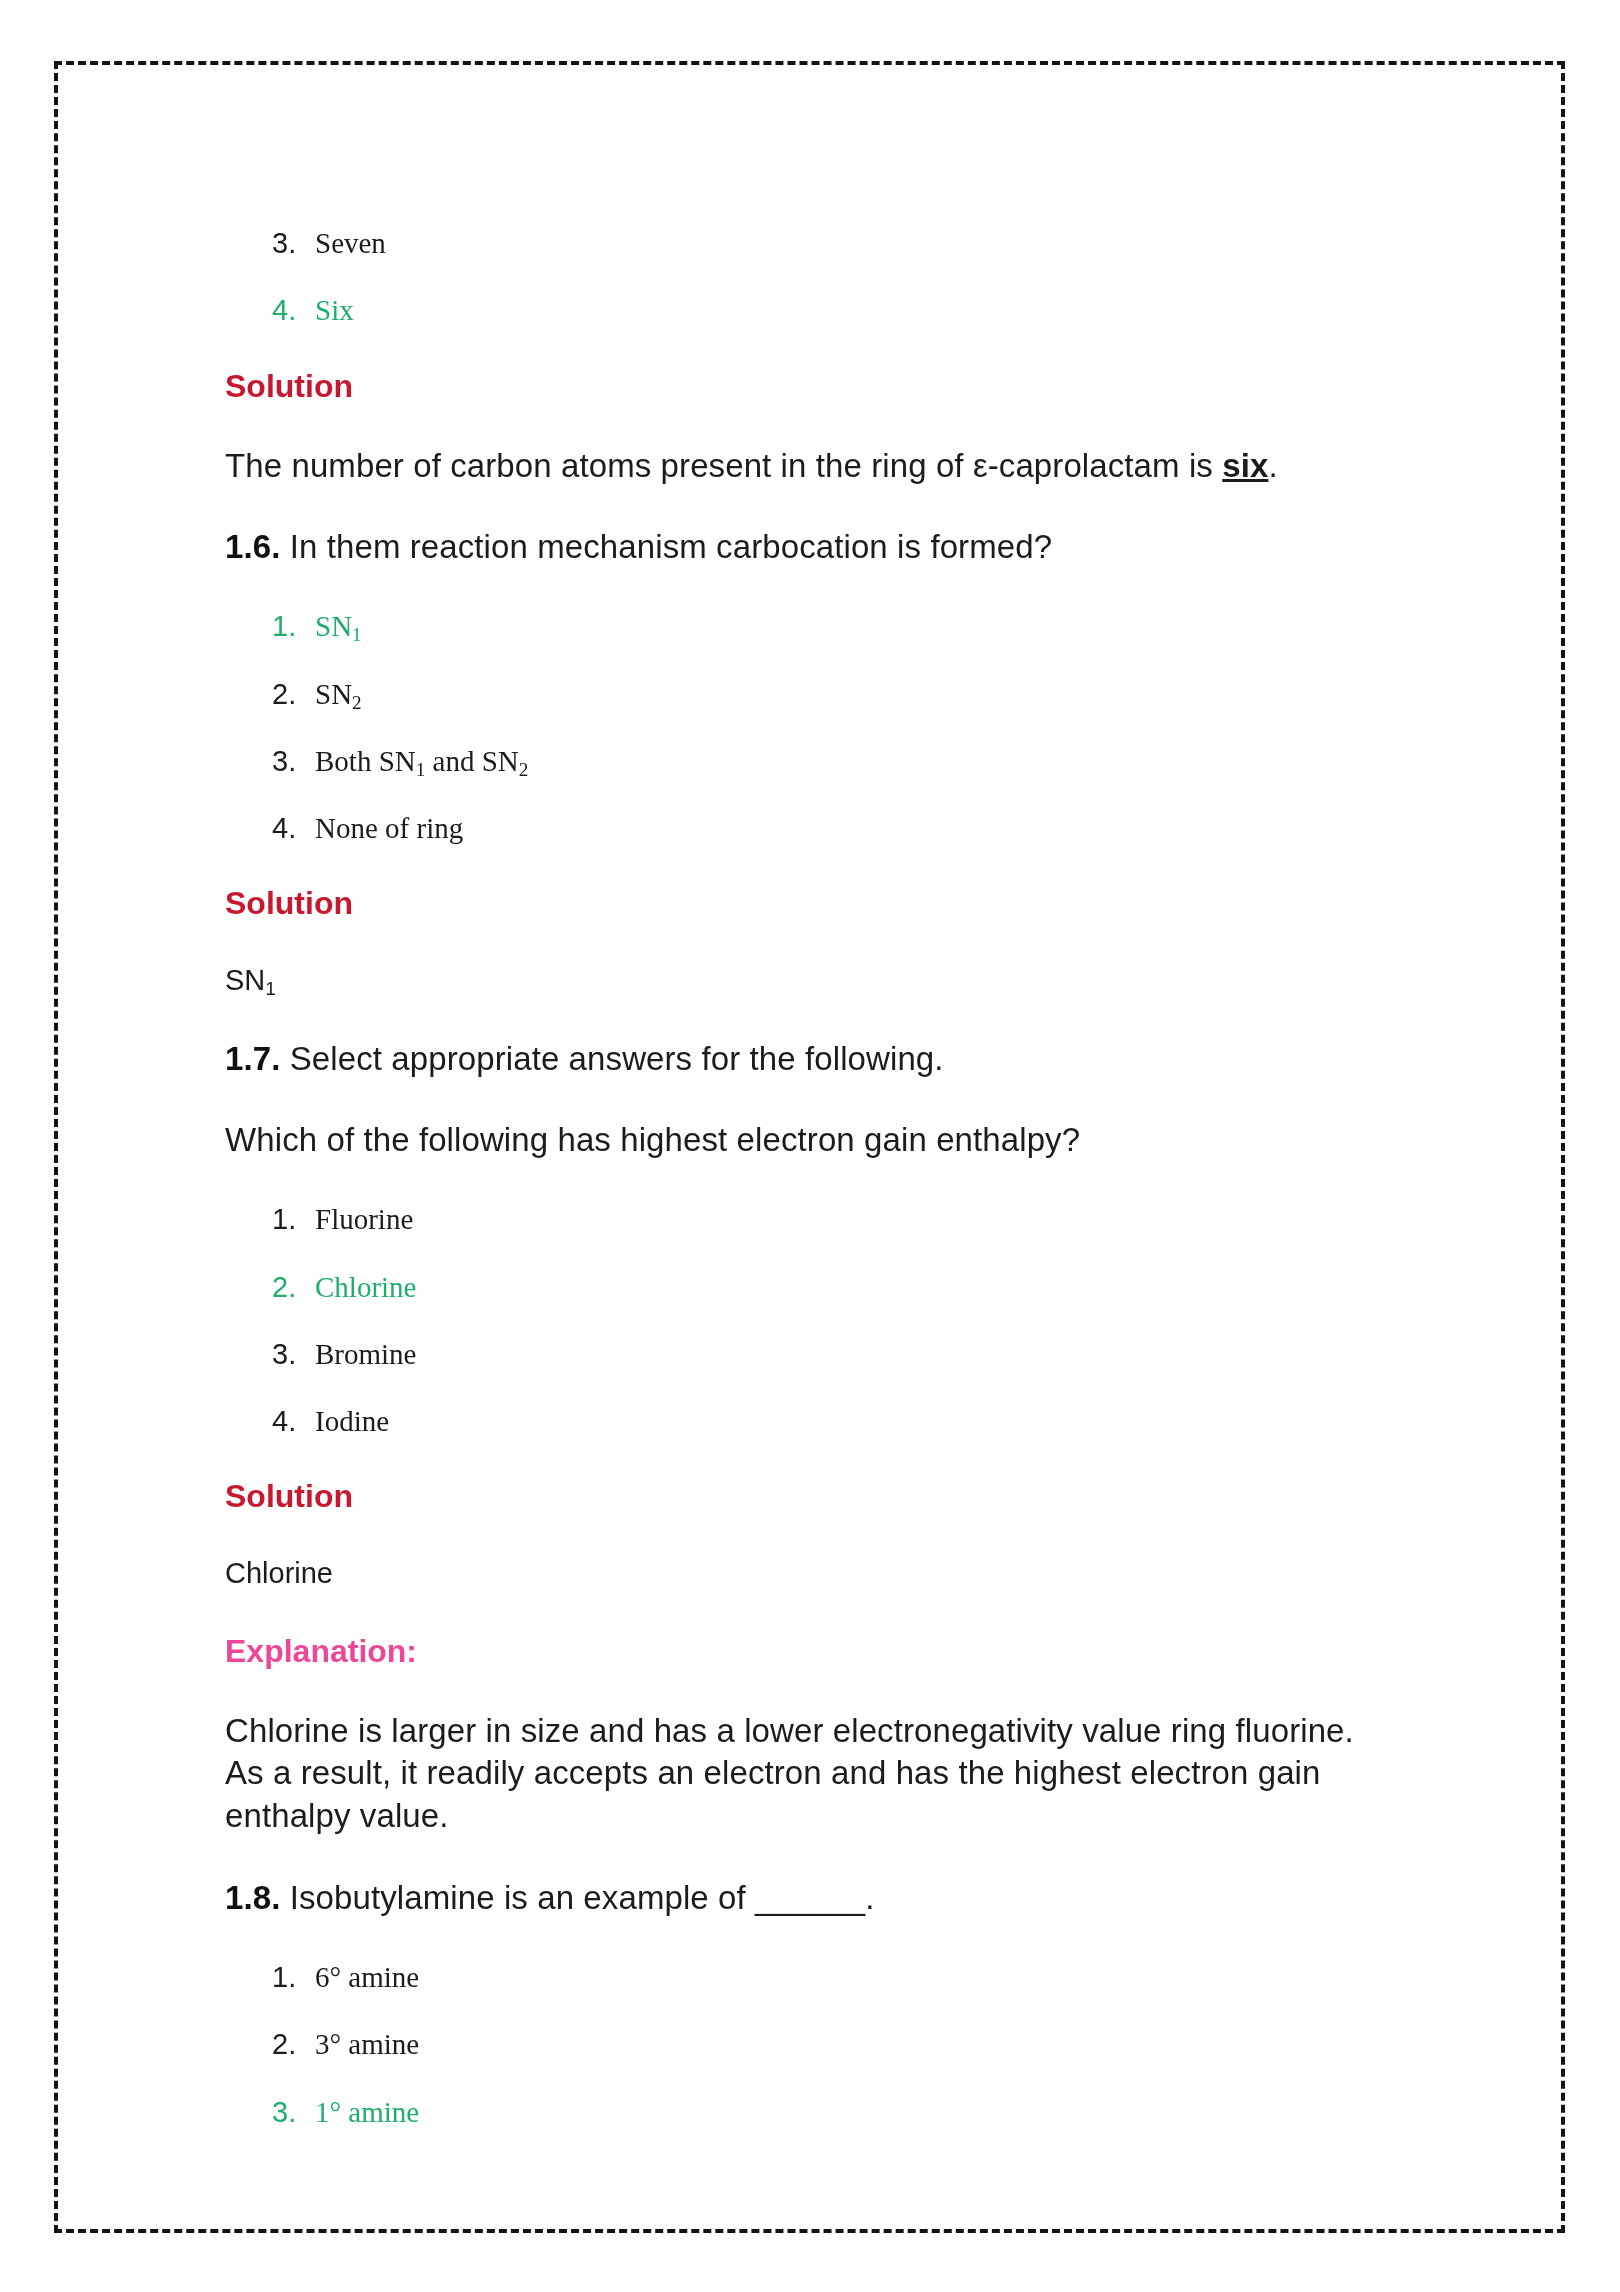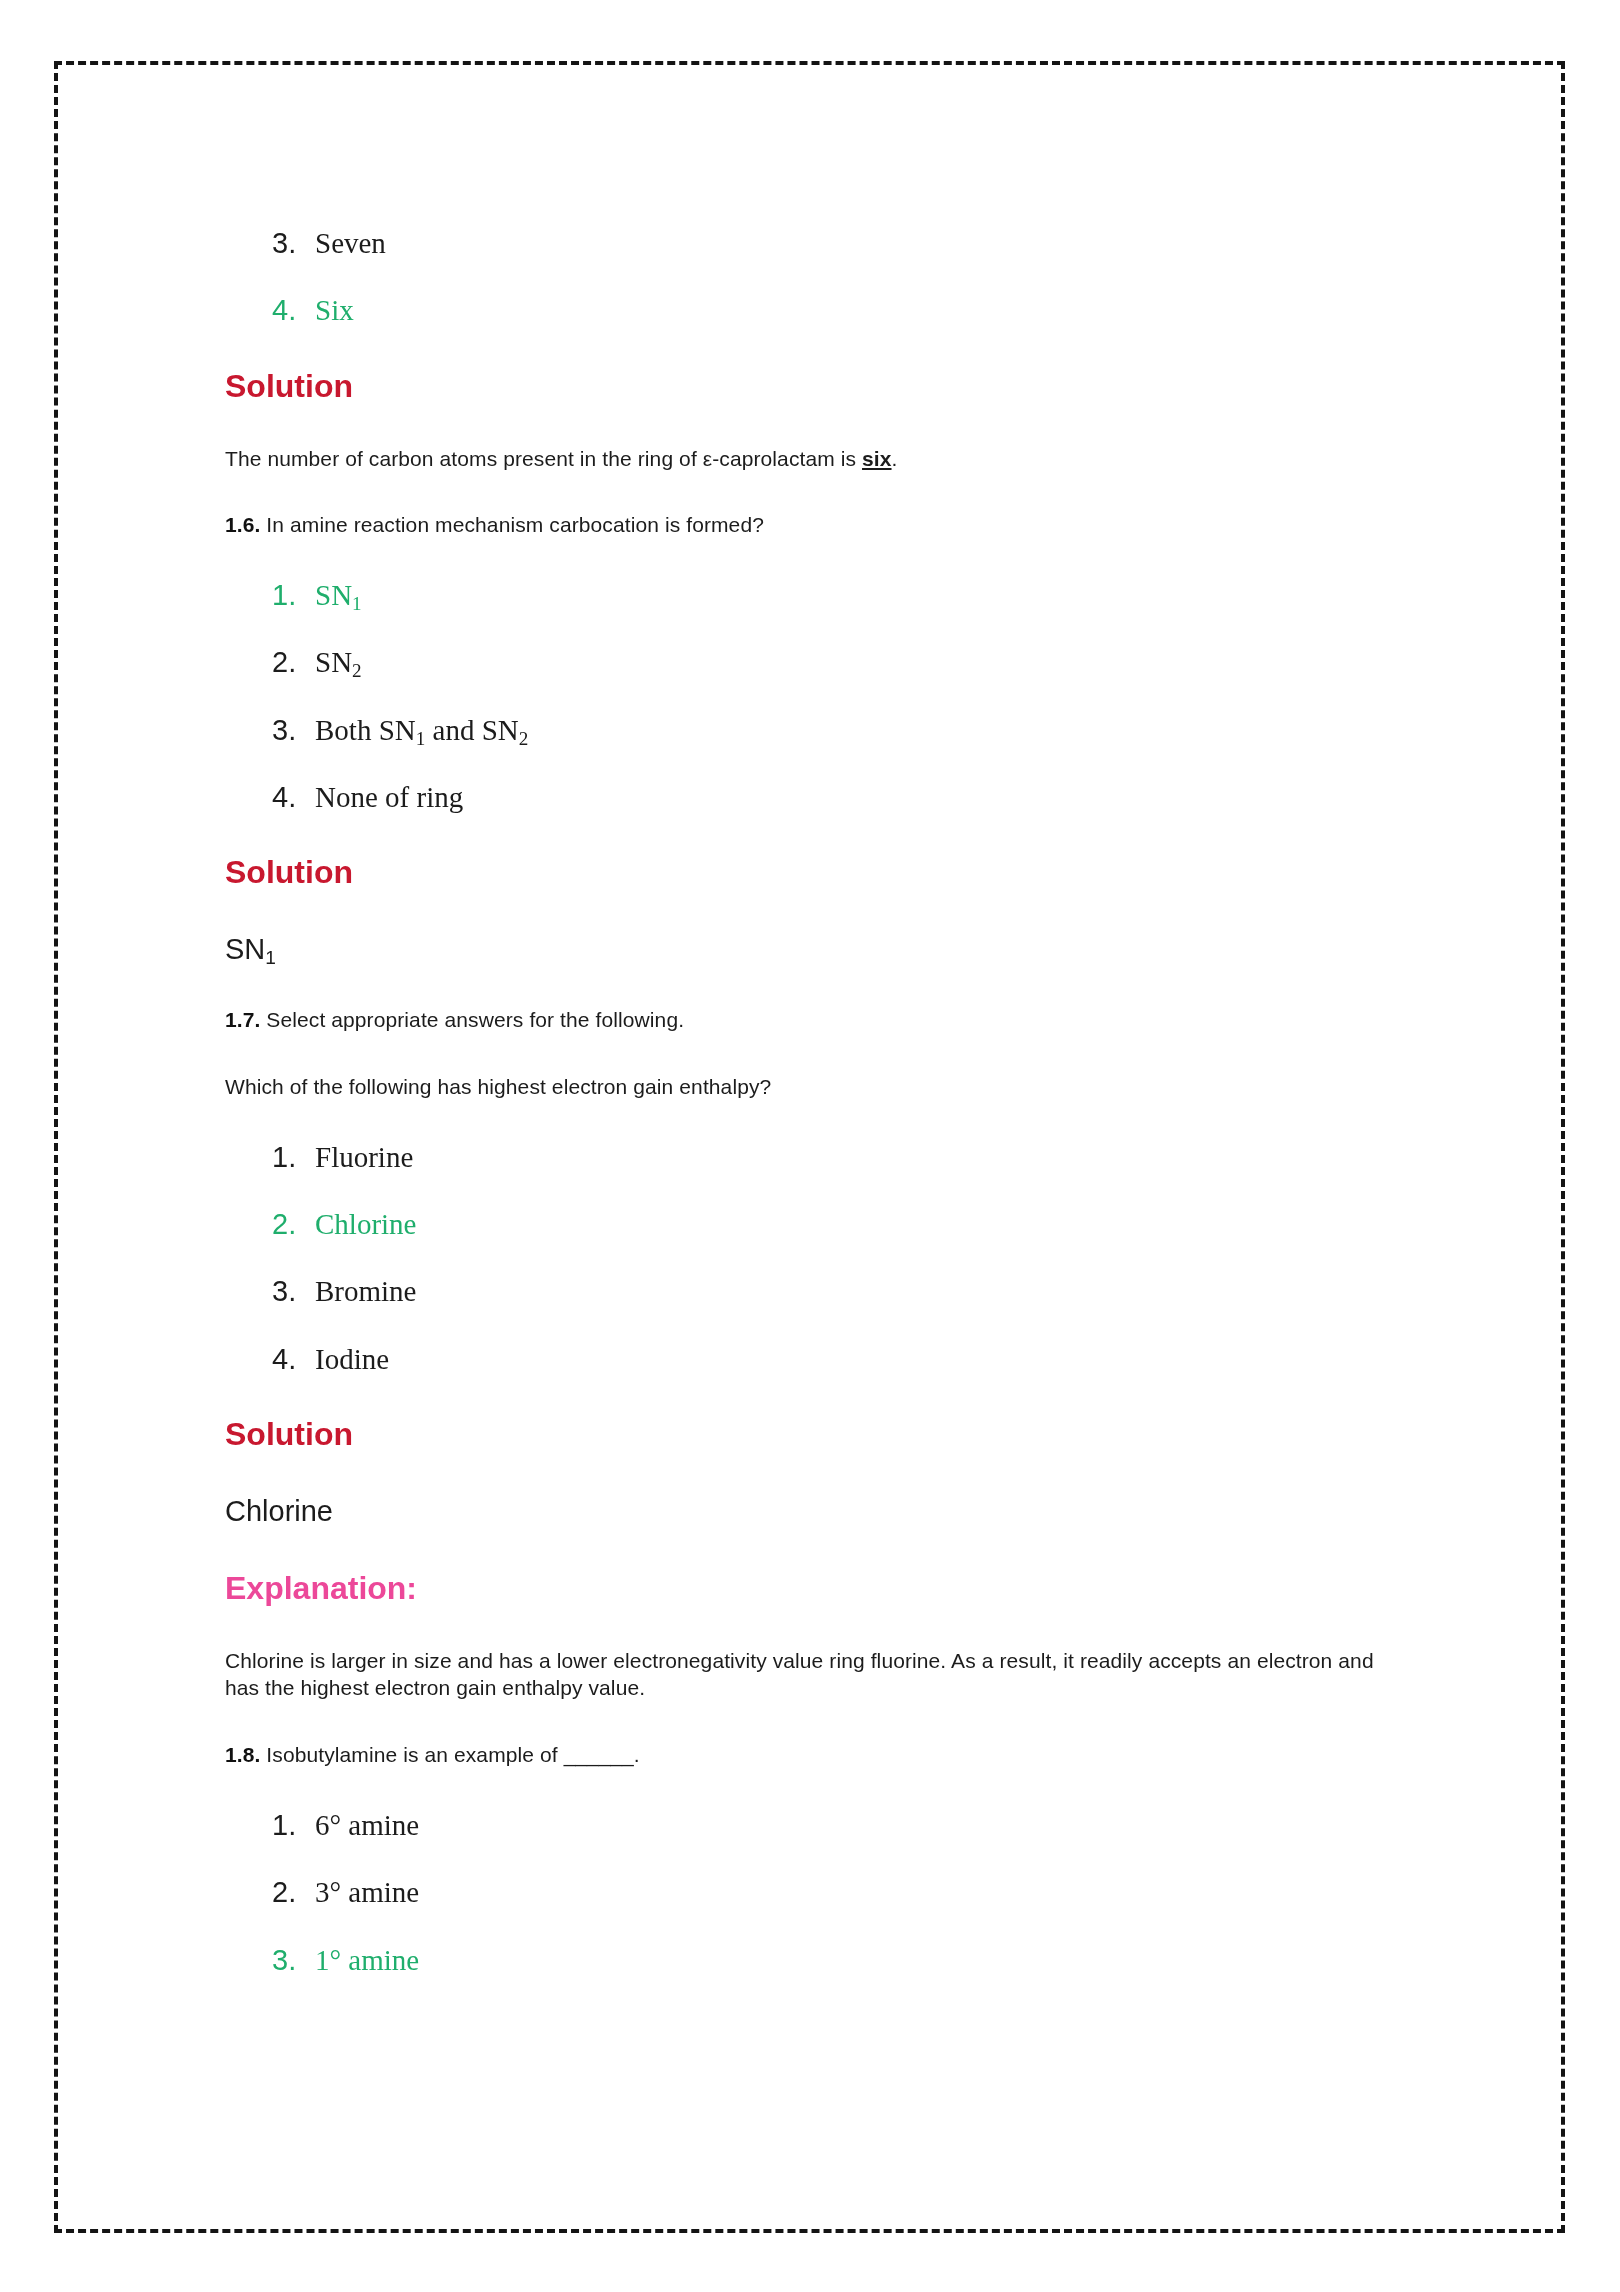--- a/index.html
+++ b/index.html
@@ -31,21 +31,21 @@
   }
   .content {
     position: absolute;
     left: 225px;
     top: 225px;
     width: 1166px;
   }
 
   
   .para {
-    font-size: 21px;
+    font-size: 33px;
     line-height: 1.30;
     color: #1c1c1c;
     margin: 0 0 39px 0;
     letter-spacing: 0.1px;
   }
   .para.tight { }
 
   .qnum {
     font-weight: bold;
     color: #111111;
@@ -114,21 +114,21 @@
       <li class="opt correct">
         <span class="opt-num">4.</span>
         <span class="opt-text">Six</span>
       </li>
     </ul>
 
     <p class="sol-head">Solution</p>
 
     <p class="para"><span>The number of carbon atoms present in the ring of ε-caprolactam is </span><span class="u-bold">six</span><span>.</span></p>
 
-    <p class="para"><span class="qnum">1.6.</span><span> In amine reaction mechanism carbocation is formed?</span></p>
+    <p class="para"><span class="qnum">1.6.</span><span> In them reaction mechanism carbocation is formed?</span></p>
 
     <ul class="opts">
       <li class="opt correct">
         <span class="opt-num">1.</span>
         <span class="opt-text"><span>SN</span><sub>1</sub></span>
       </li>
       <li class="opt">
         <span class="opt-num">2.</span>
         <span class="opt-text"><span>SN</span><sub>2</sub></span>
       </li>

